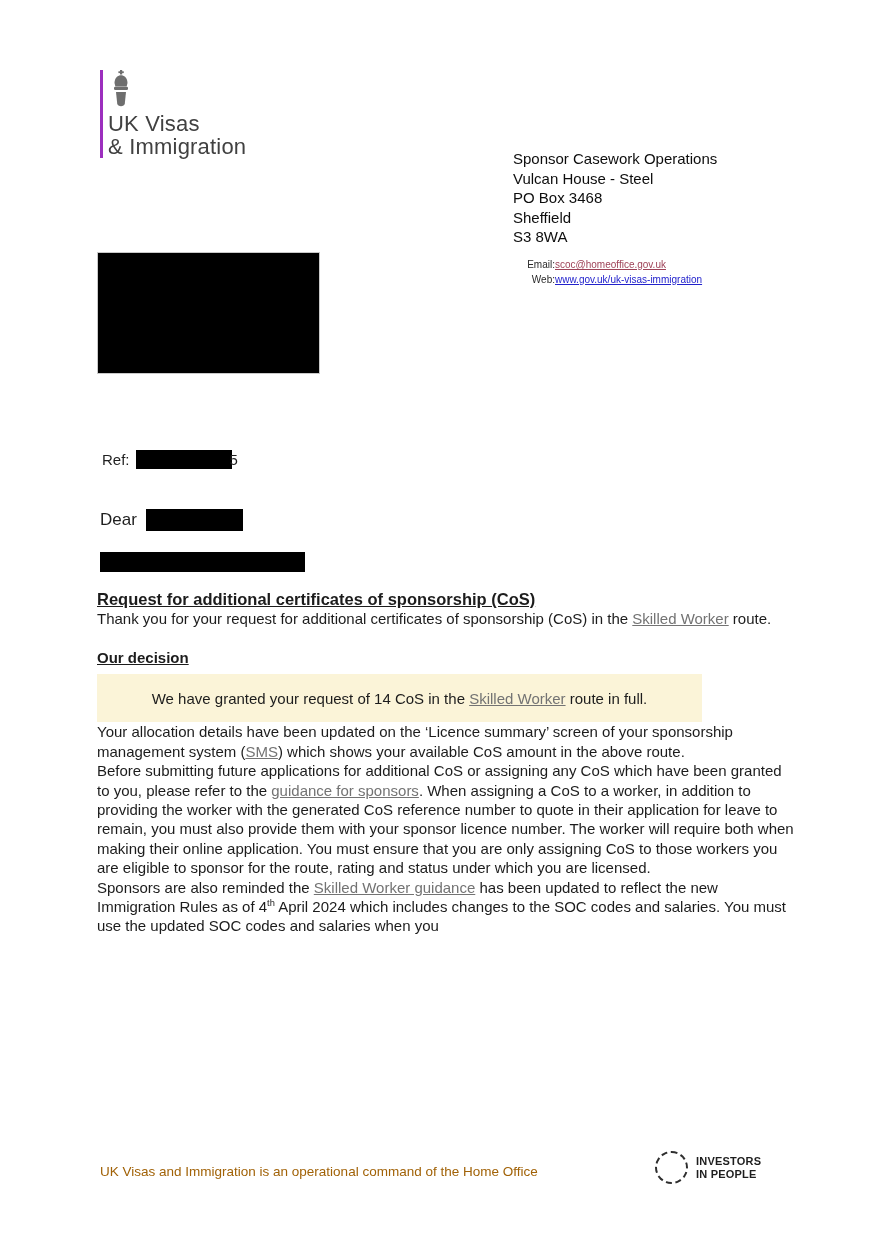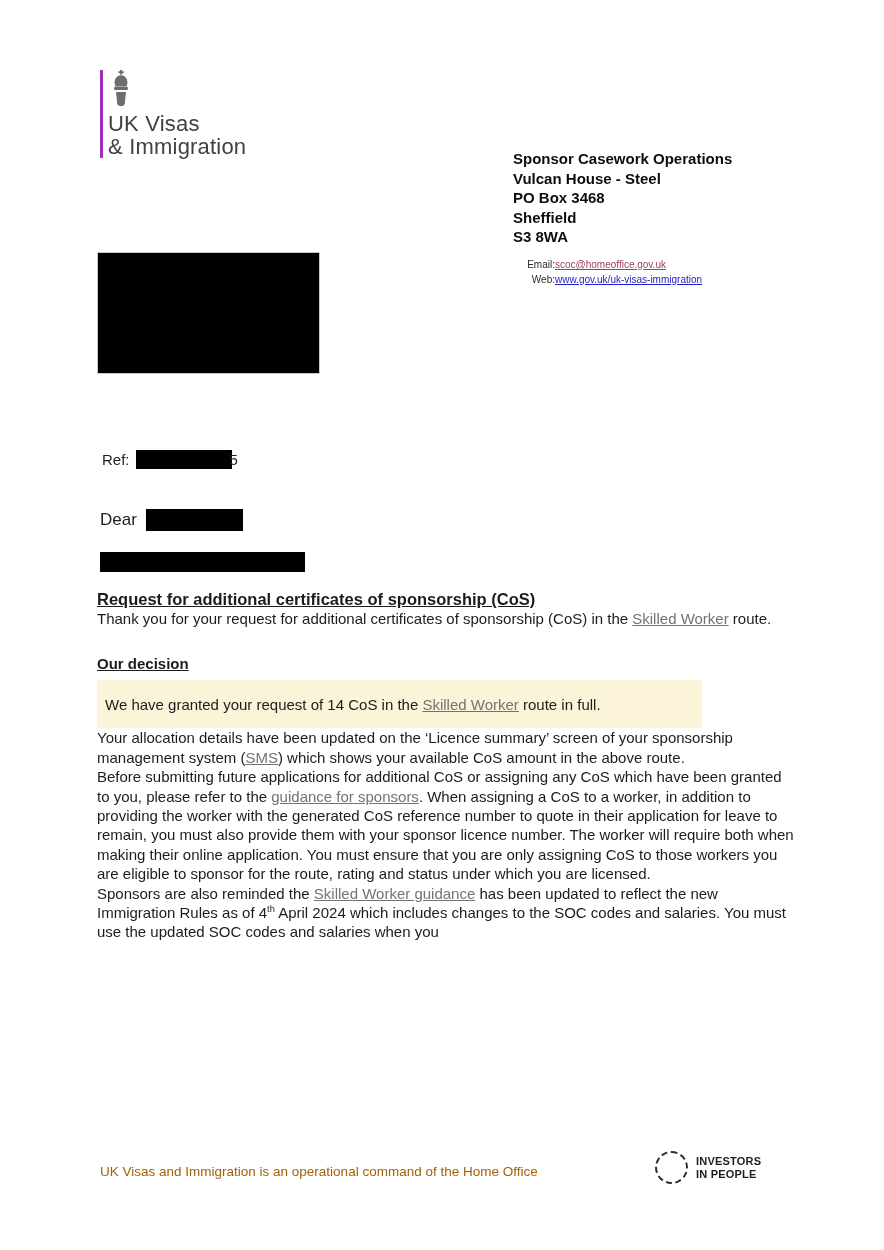--- a/index.html
+++ b/index.html
@@ -15,21 +15,21 @@
   }
 
   
   .logo { position:absolute; left:100px; top:70px; }
   .logo-bar { position:absolute; left:0; top:0; width:3px; height:88px; background:#9c2fbe; }
   .logo-inner { margin-left:8px; }
   .crest { display:block; margin-bottom:2px; }
   .logo-text { font-size:22px; line-height:23px; color:#414141; letter-spacing:0.2px; }
 
   
-  .addr { position:absolute; left:513px; top:149px; font-weight:bold; font-size:15px; line-height:19.5px; color:#0d0d0d; }
+  .addr { position:absolute; left:513px; top:149px; font-weight:normal; font-size:15px; line-height:19.5px; color:#0d0d0d; }
   .contact { position:absolute; left:513px; top:258px; font-size:10px; line-height:14.5px;text-align:right; }
   .contact-row { display:flex; }
   .contact-label { width:42px; color:#2a2a2a; }
   .email-link { color:#9e4257; text-decoration:underline; cursor:pointer; }
   .web-link { color:#2222cc; text-decoration:underline; cursor:pointer; }
 
   
   .redact { background:#000; }
   .redact-lg  { position:absolute; left:97px;  top:252px; width:223px; height:122px; border:1px solid #c9c9c9; }
   .redact-wide{ position:absolute; left:100px; top:552px; width:205px; height:20px; }
@@ -38,26 +38,27 @@
   .redact-ref{ display:inline-block; width:96px; height:19px; margin-left:6px; }
   .ref-suffix{ margin-left:-2px; }
   .dear-line { position:absolute; left:100px; top:509px; font-size:17px; display:flex; align-items:center; }
   .redact-dear{ display:inline-block; width:97px; height:22px; margin-left:9px; }
 
   
   .content { position:absolute; left:97px; top:590px; width:697px; font-size:15px; line-height:19.4px; color:#1c1c1c; }
   .subject { font-size:16.5px; line-height:19px; font-weight:bold; text-decoration:underline; margin:0; }
   .content p { margin:0; }
   .p-thanks { margin-top:27px; }
-  .decision-h { font-size:15px; line-height:19px; font-weight:bold; text-decoration:underline; margin:26px 0 0 0; }
+  .decision-h { font-size:15px; line-height:19px; font-weight:bold; text-decoration:underline; margin:20px 0 0 0; }
   .highlight {
     margin-top:7px; width:605px; min-height:48px;
     background:#fbf4d8;
     display:flex; align-items:center;
     padding:5px 8px;
+    justify-content:center;
   }
   .p-alloc { margin-top:10px; }
   .p-guid  { margin-top:22px; }
   .p-soc   { margin-top:22px; }
   .body-link { color:#737373; text-decoration:underline; cursor:pointer; }
   sup { font-size:62%; line-height:0; }
 
   
   .footer-text { position:absolute; left:100px; top:1164px; font-size:13.5px; color:#a16207; }
   .iip { position:absolute; left:655px; top:1151px; display:flex; align-items:center; gap:8px; }

